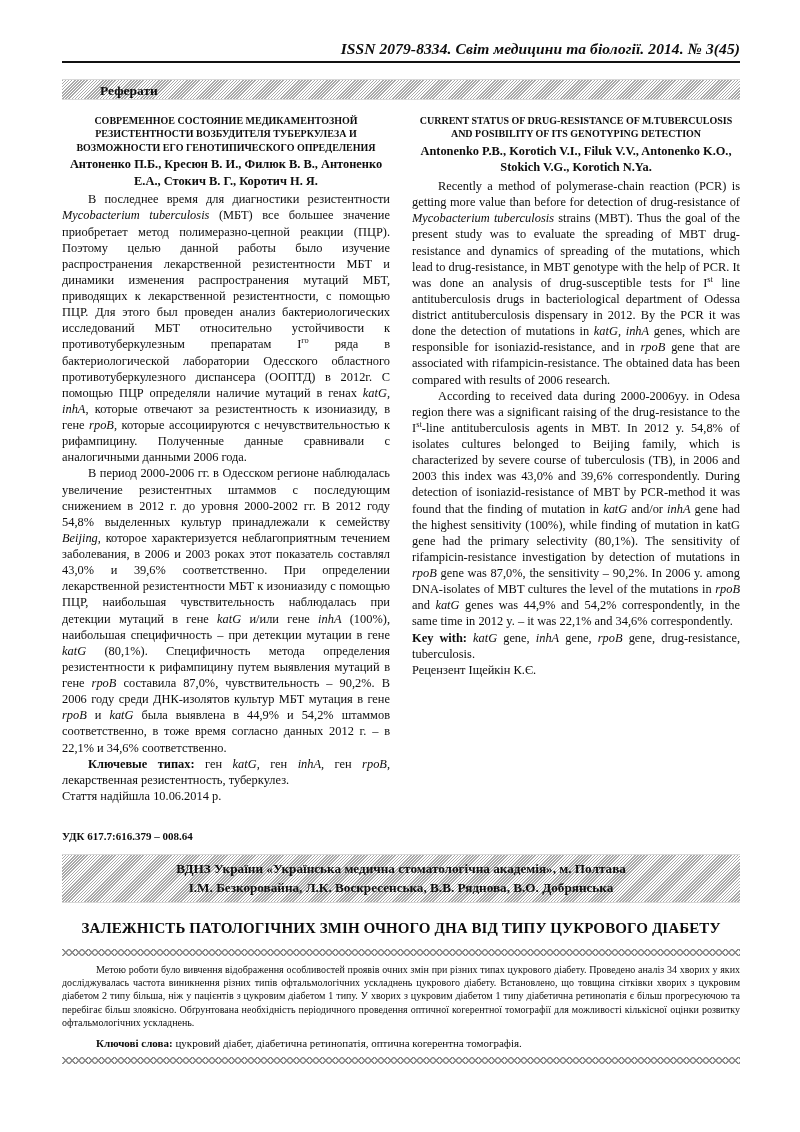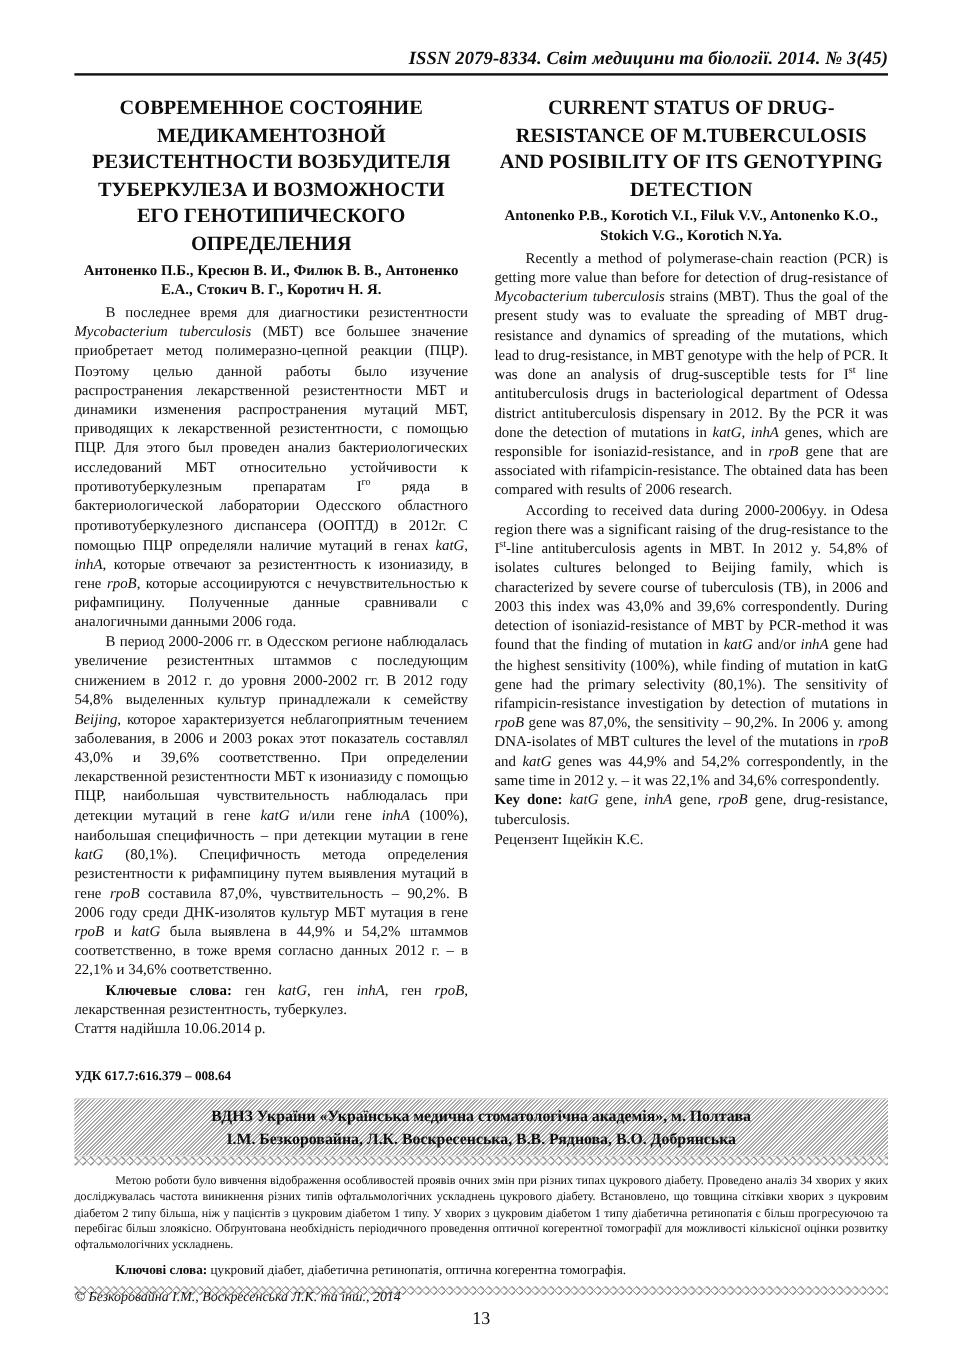--- a/index.html
+++ b/index.html
@@ -76,21 +76,21 @@
   .cols {
     display: flex;
     gap: 22px;
     align-items: flex-start;
   }
   .col { width: 328px; }
 
   .abs-title {
     text-align: center;
     font-weight: bold;
-    font-size: 17px;
+    font-size: 10px;
     line-height: 1.33;
     text-transform: none;
     font-family: Liberation Serif, serif;
   }
   .abs-authors {
     text-align: center;
     font-weight: bold;
     font-size: 12.4px;
     line-height: 1.35;
     margin-top: 2px;
@@ -174,66 +174,64 @@
 </style>
 </head>
 <body>
 
 <div class="page">
   <div class="inner">
 
     <div class="running-head">ISSN 2079-8334. Світ медицини та біології. 2014. № 3(45)</div>
     <div class="rule-head"></div>
 
+    <div class="hatch-band band-referaty">Реферати</div>
 
     <div class="cols">
 
       <div class="col">
         <div class="abs-title">СОВРЕМЕННОЕ СОСТОЯНИЕ МЕДИКАМЕНТОЗНОЙ РЕЗИСТЕНТНОСТИ ВОЗБУДИТЕЛЯ ТУБЕРКУЛЕЗА И ВОЗМОЖНОСТИ ЕГО ГЕНОТИПИЧЕСКОГО ОПРЕДЕЛЕНИЯ</div>
         <div class="abs-authors">Антоненко П.Б., Кресюн В. И., Филюк В. В., Антоненко Е.А., Стокич В. Г., Коротич Н. Я.</div>
 
         <p class="abs-p"><span>В последнее время для диагностики резистентности </span><i>Mycobacterium tuberculosis</i><span> (МБТ) все большее значение приобретает метод полимеразно-цепной реакции (ПЦР). Поэтому целью данной работы было изучение распространения лекарственной резистентности МБТ и динамики изменения распространения мутаций МБТ, приводящих к лекарственной резистентности, с помощью ПЦР. Для этого был проведен анализ бактериологических исследований МБТ относительно устойчивости к противотуберкулезным препаратам I</span><sup>го</sup><span> ряда в бактериологической лаборатории Одесского областного противотуберкулезного диспансера (ООПТД) в 2012г. С помощью ПЦР определяли наличие мутаций в генах </span><i>katG, inhA</i><span>, которые отвечают за резистентность к изониазиду, в гене </span><i>rpoB</i><span>, которые ассоциируются с нечувствительностью к рифампицину. Полученные данные сравнивали с аналогичными данными 2006 года.</span></p>
 
         <p class="abs-p"><span>В период 2000-2006 гг. в Одесском регионе наблюдалась увеличение резистентных штаммов с последующим снижением в 2012 г. до уровня 2000-2002 гг. В 2012 году 54,8% выделенных культур принадлежали к семейству </span><i>Beijing</i><span>, которое характеризуется неблагоприятным течением заболевания, в 2006 и 2003 роках этот показатель составлял 43,0% и 39,6% соответственно. При определении лекарственной резистентности МБТ к изониазиду с помощью ПЦР, наибольшая чувствительность наблюдалась при детекции мутаций в гене </span><i>katG</i><span> и/или гене </span><i>inhA</i><span> (100%), наибольшая специфичность – при детекции мутации в гене </span><i>katG</i><span> (80,1%). Специфичность метода определения резистентности к рифампицину путем выявления мутаций в гене </span><i>rpoB</i><span> составила 87,0%, чувствительность – 90,2%. В 2006 году среди ДНК-изолятов культур МБТ мутация в гене </span><i>rpoB</i><span> и </span><i>katG</i><span> была выявлена в 44,9% и 54,2% штаммов соответственно, в тоже время согласно данных 2012 г. – в 22,1% и 34,6% соответственно.</span></p>
 
-        <p class="abs-p"><span class="kw">Ключевые слова:</span><span> ген </span><i>katG</i><span>, ген </span><i>inhA</i><span>, ген </span><i>rpoB</i><span>, лекарственная резистентность, туберкулез.</span></p>
+        <p class="abs-p"><span class="kw">Ключевые типах:</span><span> ген </span><i>katG</i><span>, ген </span><i>inhA</i><span>, ген </span><i>rpoB</i><span>, лекарственная резистентность, туберкулез.</span></p>
 
         <p class="abs-right">Стаття надійшла 10.06.2014 р.</p>
       </div>
 
       <div class="col">
         <div class="abs-title">CURRENT STATUS OF DRUG-RESISTANCE OF M.TUBERCULOSIS AND POSIBILITY OF ITS GENOTYPING DETECTION</div>
         <div class="abs-authors">Antonenko P.B., Korotich V.I., Filuk V.V., Antonenko K.O., Stokich V.G., Korotich N.Ya.</div>
 
         <p class="abs-p"><span>Recently a method of polymerase-chain reaction (PCR) is getting more value than before for detection of drug-resistance of </span><i>Mycobacterium tuberculosis</i><span> strains (MBT). Thus the goal of the present study was to evaluate the spreading of MBT drug-resistance and dynamics of spreading of the mutations, which lead to drug-resistance, in MBT genotype with the help of PCR. It was done an analysis of drug-susceptible tests for I</span><sup>st</sup><span> line antituberculosis drugs in bacteriological department of Odessa district antituberculosis dispensary in 2012. By the PCR it was done the detection of mutations in </span><i>katG, inhA</i><span> genes, which are responsible for isoniazid-resistance, and in </span><i>rpoB</i><span> gene that are associated with rifampicin-resistance. The obtained data has been compared with results of 2006 research.</span></p>
 
         <p class="abs-p"><span>According to received data during 2000-2006yy. in Odesa region there was a significant raising of the drug-resistance to the I</span><sup>st</sup><span>-line antituberculosis agents in MBT. In 2012 y. 54,8% of isolates cultures belonged to Beijing family, which is characterized by severe course of tuberculosis (TB), in 2006 and 2003 this index was 43,0% and 39,6% correspondently. During detection of isoniazid-resistance of MBT by PCR-method it was found that the finding of mutation in </span><i>katG</i><span> and/or </span><i>inhA</i><span> gene had the highest sensitivity (100%), while finding of mutation in katG gene had the primary selectivity (80,1%). The sensitivity of rifampicin-resistance investigation by detection of mutations in </span><i>rpoB</i><span> gene was 87,0%, the sensitivity – 90,2%. In 2006 y. among DNA-isolates of MBT cultures the level of the mutations in </span><i>rpoB</i><span> and </span><i>katG</i><span> genes was 44,9% and 54,2% correspondently, in the same time in 2012 y. – it was 22,1% and 34,6% correspondently.</span></p>
 
-        <p class="abs-p noindent"><span class="kw">Key done:</span><span> </span><i>katG</i><span> gene, </span><i>inhA</i><span> gene, </span><i>rpoB</i><span> gene, drug-resistance, tuberculosis.</span></p>
+        <p class="abs-p noindent"><span class="kw">Key with:</span><span> </span><i>katG</i><span> gene, </span><i>inhA</i><span> gene, </span><i>rpoB</i><span> gene, drug-resistance, tuberculosis.</span></p>
 
         <p class="abs-right">Рецензент Іщейкін К.Є.</p>
       </div>
 
     </div>
 
     <div class="udk">УДК 617.7:616.379 – 008.64</div>
 
     <div class="hatch-band band-authors">
       <span class="ln">ВДНЗ України «Українська медична стоматологічна академія», м. Полтава</span>
       <span class="ln">І.М. Безкоровайна, Л.К. Воскресенська, В.В. Ряднова, В.О. Добрянська</span>
     </div>
 
+    <div class="art-title">ЗАЛЕЖНІСТЬ ПАТОЛОГІЧНИХ ЗМІН ОЧНОГО ДНА ВІД ТИПУ ЦУКРОВОГО ДІАБЕТУ</div>
 
     <div class="zigzag"></div>
 
     <p class="summary">Метою роботи було вивчення відображення особливостей проявів очних змін при різних типах цукрового діабету. Проведено аналіз 34 хворих у яких досліджувалась частота виникнення різних типів офтальмологічних ускладнень цукрового діабету. Встановлено, що товщина сітківки хворих з цукровим діабетом 2 типу більша, ніж у пацієнтів з цукровим діабетом 1 типу. У хворих з цукровим діабетом 1 типу діабетична ретинопатія є більш прогресуючою та перебігає більш злоякісно. Обґрунтована необхідність періодичного проведення оптичної когерентної томографії для можливості кількісної оцінки розвитку офтальмологічних ускладнень.</p>
 
     <p class="kw-line"><span class="kw">Ключові слова:</span><span> цукровий діабет, діабетична ретинопатія, оптична когерентна томографія.</span></p>
 
     <div class="zigzag"></div>
 
   </div>
 
-  <div class="footer">
-    <div class="copyright">© Безкоровайна І.М., Воскресенська Л.К. та інш., 2014</div>
-    <div class="pagenum">13</div>
-  </div>
 </div>
 
 </body></html>

